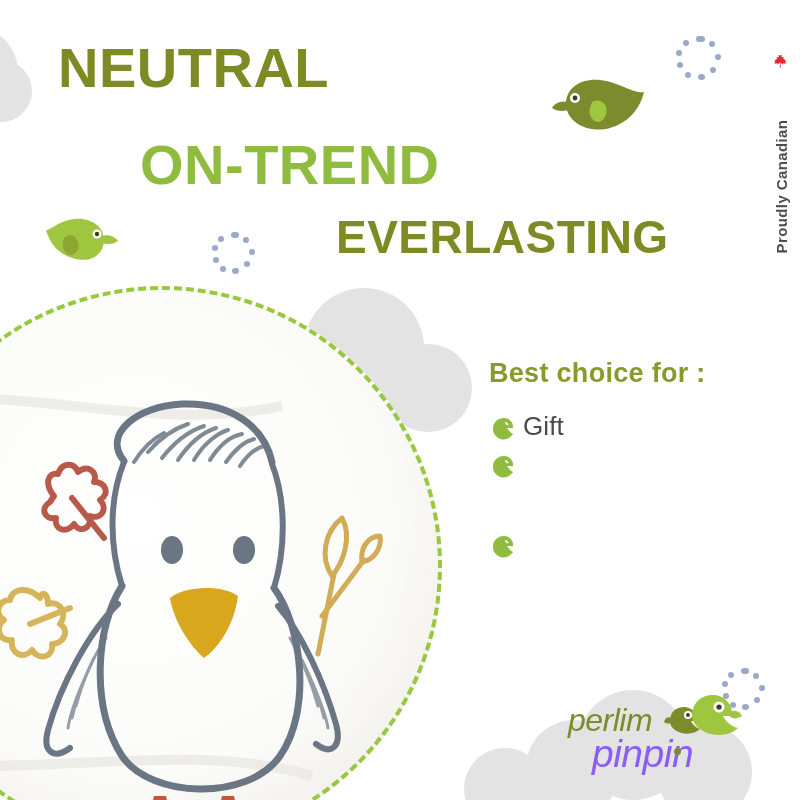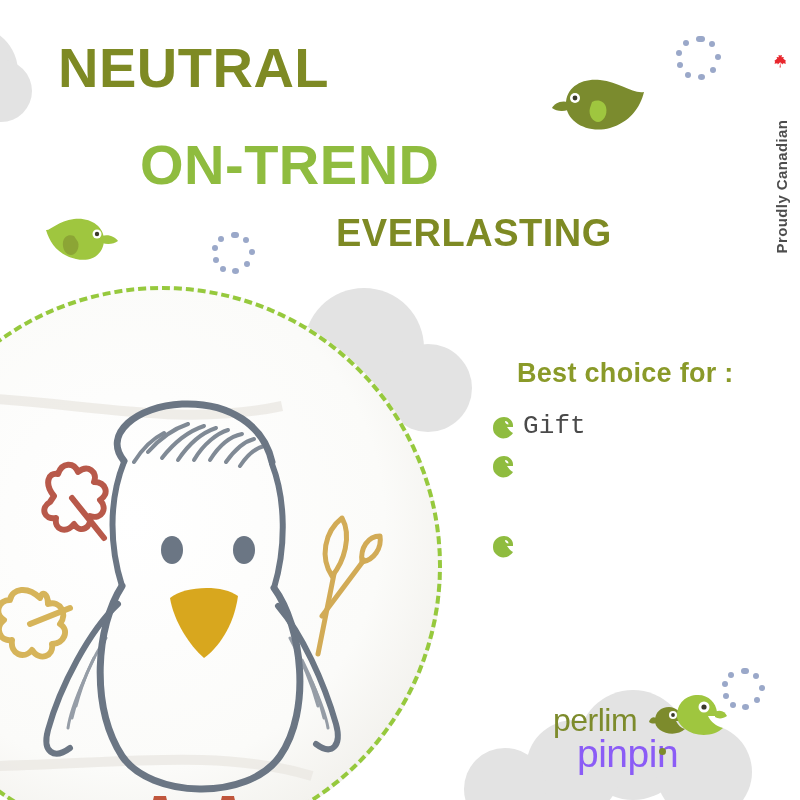--- a/index.html
+++ b/index.html
@@ -17,21 +17,21 @@
   .dotring span{position:absolute;background:#9aa8c9;border-radius:50%;}
 
   
   .headline{
     position:absolute;font-weight:bold;letter-spacing:.5px;
     font-family:"Liberation Sans", sans-serif;white-space:nowrap;
     line-height:1;
   }
   #hl1{left:58px;top:40px;font-size:56px;color:#7e8a24;}
   #hl2{left:140px;top:137px;font-size:56px;color:#8fbc3f;}
-  #hl3{left:336px;top:214px;font-size:38px;color:#7e8a24;}
+  #hl3{left:336px;top:214px;font-size:46px;color:#7e8a24;}
 
   
   #pc-wrap{position:absolute;right:4px;top:36px;width:34px;height:250px;}
   #pc-text{
     position:absolute;left:-86px;top:104px;width:210px;
     transform:rotate(-90deg);
     font-size:15px;font-weight:bold;color:#4d4d4d;letter-spacing:.4px;
     text-align:left;
   }
   #maple{position:absolute;left:8px;top:16px;}
@@ -45,34 +45,34 @@
     position:absolute;left:-118px;top:286px;width:560px;height:560px;
     border-radius:50%;
     border:4px dashed #96c93d;
     box-sizing:border-box;
     pointer-events:none;
   }
 
   
   #best-title{
     position:absolute;left:489px;top:358px;font-size:27px;font-weight:bold;
-    color:#8a9a29;letter-spacing:.3px;white-space:nowrap;margin-left:28px;
-  }
-  .bullet-row{position:absolute;display:flex;align-items:center;font-family:Liberation Mono, monospace;}
+    color:#8a9a29;letter-spacing:.3px;white-space:nowrap;
+  }
+  .bullet-row{position:absolute;display:flex;align-items:flex-end;}
   .bullet-icon{flex:0 0 auto;width:26px;height:26px;margin-right:8px;margin-top:3px;}
   .bullet-text{
     font-size:26px;color:#4a4a4a;line-height:1.18;font-weight:400;
     white-space:pre-line;letter-spacing:.1px;
   }
   #b1{left:489px;top:411px;}
   #b2{left:489px;top:451px;}
   #b3{left:489px;top:531px;}
 
   
-  #logo{position:absolute;left:553px;top:700px;width:180px;height:80px;}
+  #logo{position:absolute;left:568px;top:700px;width:180px;height:80px;font-style:italic;}
   #logo-perlim{position:absolute;left:0;top:2px;font-size:32px;color:#7d8b2c;letter-spacing:-.5px;}
   #logo-pinpin{position:absolute;left:24px;top:32px;font-size:39px;color:#8b5cf6;letter-spacing:-.5px;}
   #logo-dot{position:absolute;left:106px;top:48px;width:7px;height:7px;border-radius:50%;background:#7d8b2c;}
 </style>
 </head>
 <body>
 
 <div id="canvas">
 
   <div class="cloud-grp" style="left:-74px;top:16px;width:150px;height:150px;">

